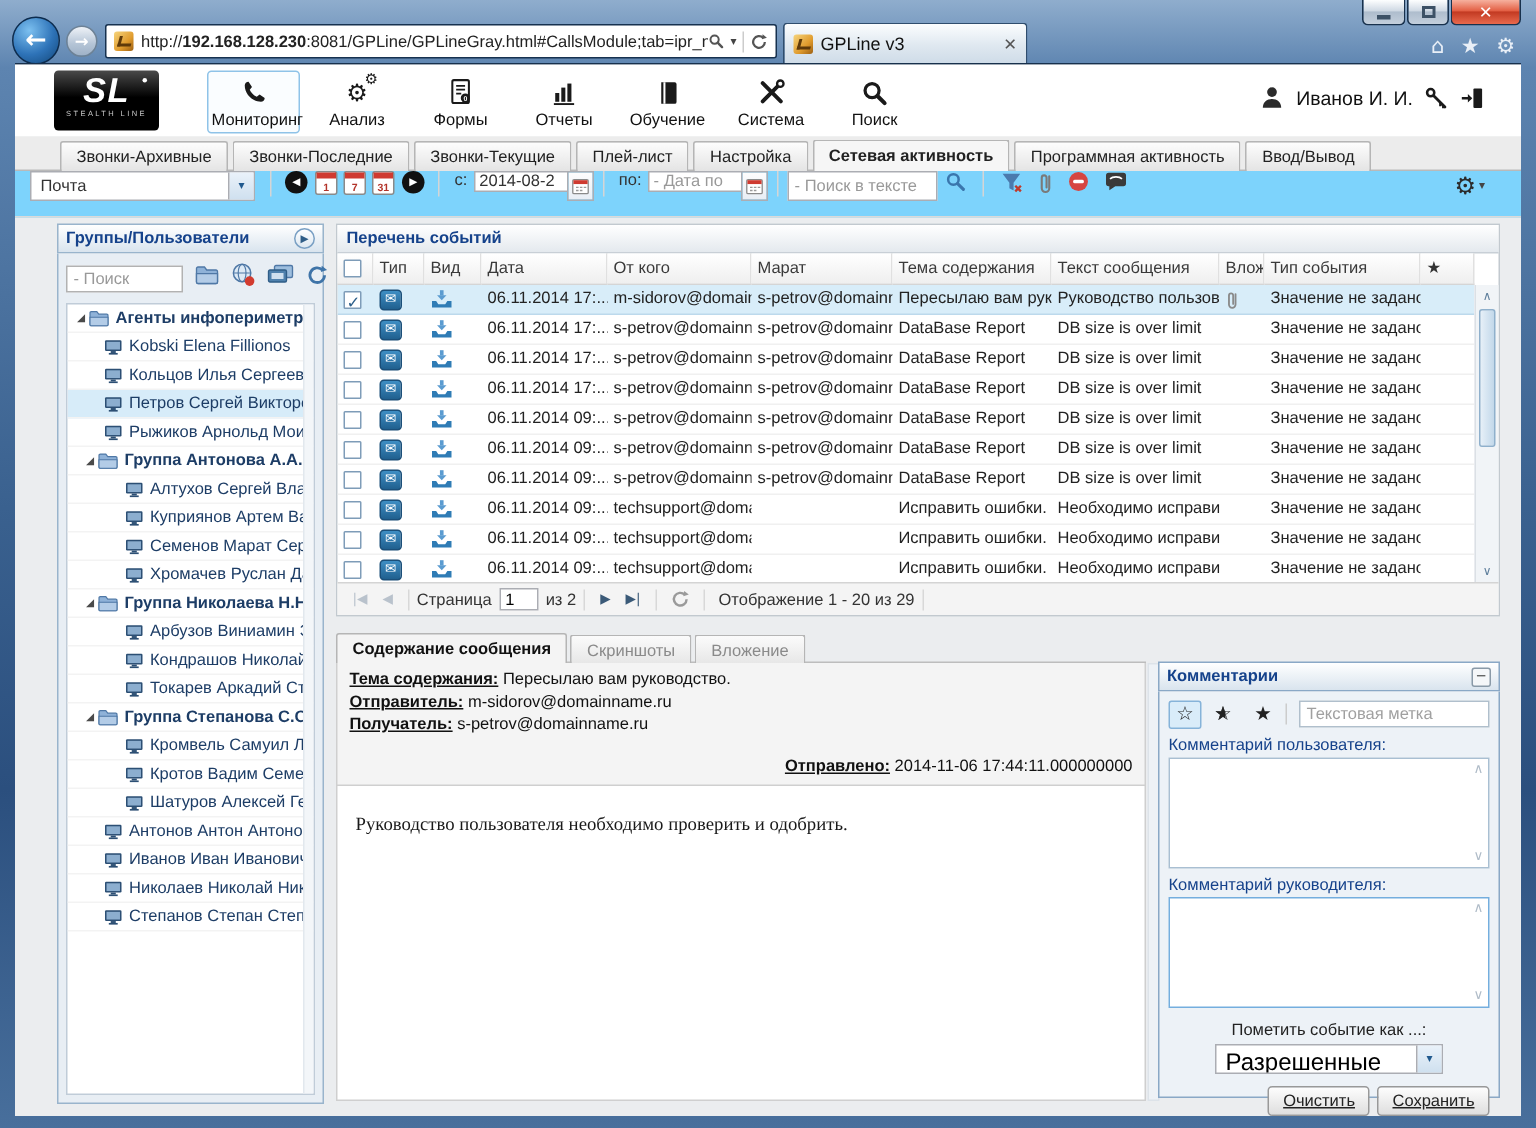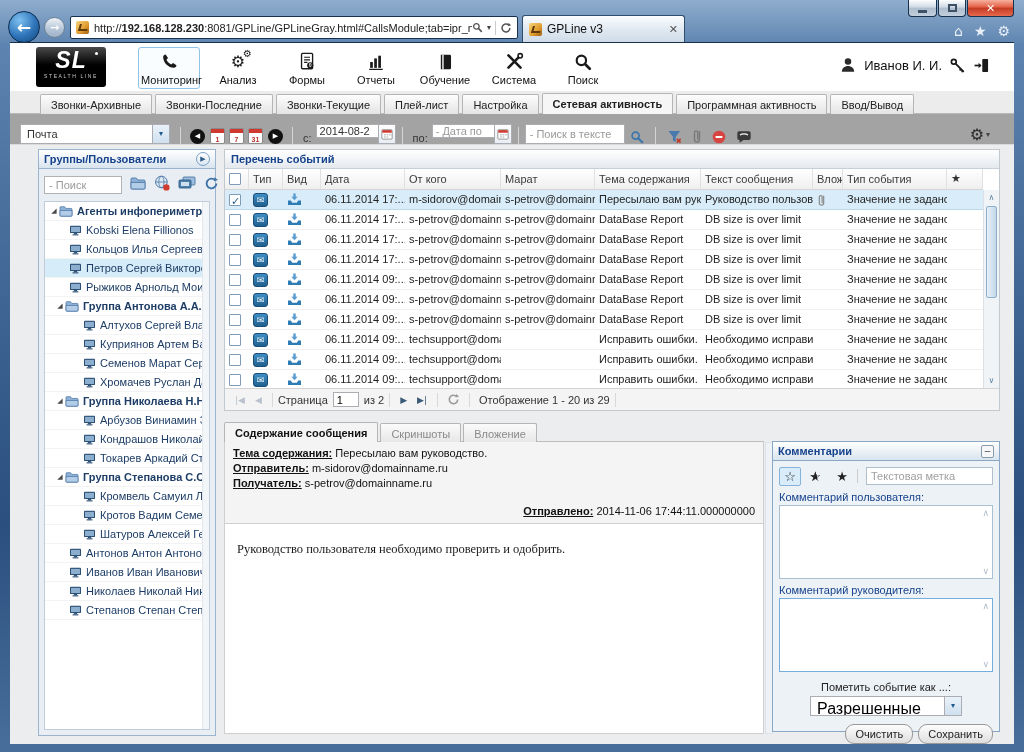--- a/index.html
+++ b/index.html
@@ -63,22 +63,22 @@
 
   
   .module-tabs { position:absolute; top:48px; left:0; right:0; height:23px; background:#ececec;
     border-bottom:1px solid #b9b9b9; padding-left:30px; display:flex; align-items:flex-end; }
   .mtab { font-size:11px; color:#222; background:linear-gradient(#fdfdfd,#e4e4e4);
     border:1px solid #b5b5b5; border-bottom:none; border-radius:2px 2px 0 0;
     padding:4px 10px 3px; margin-right:3px; position:relative; bottom:-1px; white-space:nowrap; }
   .mtab.active { background:#f6f6f6; font-weight:bold; padding-bottom:4px; }
 
   
-  .toolbar { position:absolute; top:71px; left:0; right:0; height:31px; background:#a3a3a3;
-    border-bottom:1px solid #dadada; display:flex; align-items:flex-end; padding:0 10px; font-size:11px; color:#333; }
+  .toolbar { position:absolute; top:71px; left:0; right:0; height:31px; background:#7dd3fc;
+    border-bottom:1px solid #dadada; display:flex; align-items:flex-start; padding:0 10px; font-size:11px; color:#333; }
   .tb-sep { width:1px; height:17px; background:#d5d5d5; margin:0 6px; }
   .combo { height:20px; background:#fff; border:1px solid #abadb3; display:flex; align-items:stretch; }
   .combo-text { padding:3px 6px 0; flex:1; white-space:nowrap; overflow:hidden; }
   .combo-trig { width:17px; border-left:1px solid #abadb3; background:linear-gradient(#eaf2fa,#cfe0ef);
     color:#215a8f; font-size:8px; text-align:center; line-height:18px; }
   .mail-combo { width:150px; margin-right:4px; }
   .circ-btn { width:15px; height:15px; border-radius:50%; background:#111; color:#fff; font-size:7px;
     text-align:center; line-height:15px; margin:0 3px; }
   .cal { width:15px; height:16px; border:1px solid #8a8a8a; border-radius:2px; background:#fff;
     position:relative; margin:0 2px; }
@@ -185,21 +185,21 @@
   .tag-input::placeholder { color:#a0a0a0; }
   .cm-label { font-size:11px; color:#15428b; margin:5px 0 2px; }
   .ta { position:relative; height:74px; background:#fff; border:1px solid #a9bfd2; }
   .ta.focus { border-color:#74aede; }
   .ta-up,.ta-down { position:absolute; right:3px; font-family:"DejaVu Sans"; font-size:9px; color:#b0bcc8; }
   .ta-up { top:2px; } .ta-down { bottom:2px; }
   .mark-label { font-size:11px; color:#222; text-align:center; margin-top:9px; }
   .mark-combo { width:152px; margin:3px auto 0; }
   .cm-buttons { display:flex; justify-content:flex-end; gap:5px; margin-top:8px; }
   .btn { height:20px; padding:0 9px; font-size:11px; color:#222; border:1px solid #999;
-    border-radius:9px; background:linear-gradient(#fdfdfd,#dedede); line-height:18px; }
+    border-radius:3px; background:linear-gradient(#fdfdfd,#dedede); line-height:18px;text-decoration:underline; }
 </style>
 </head>
 <body>
 
 <div class="frame">
 
   <div class="chrome">
     <div class="win-controls">
       <div class="win-btn min">
           <span class="g-min"></span>

